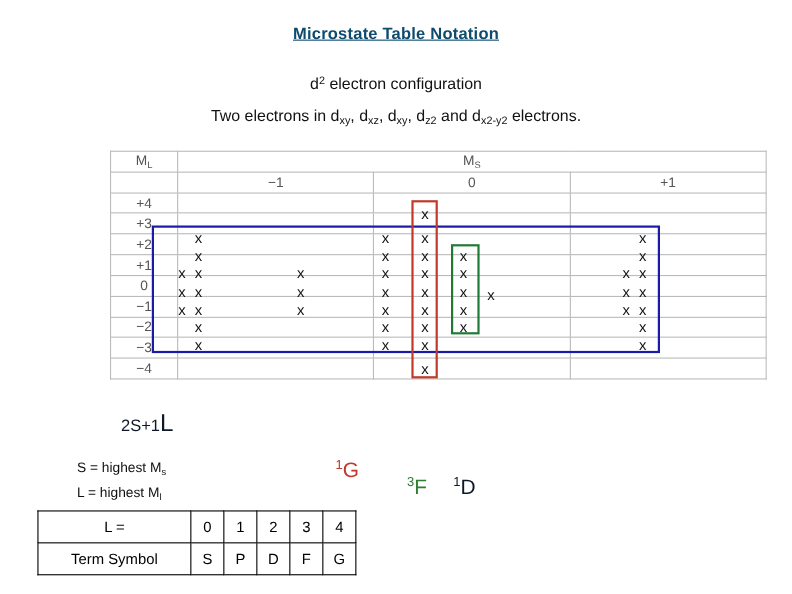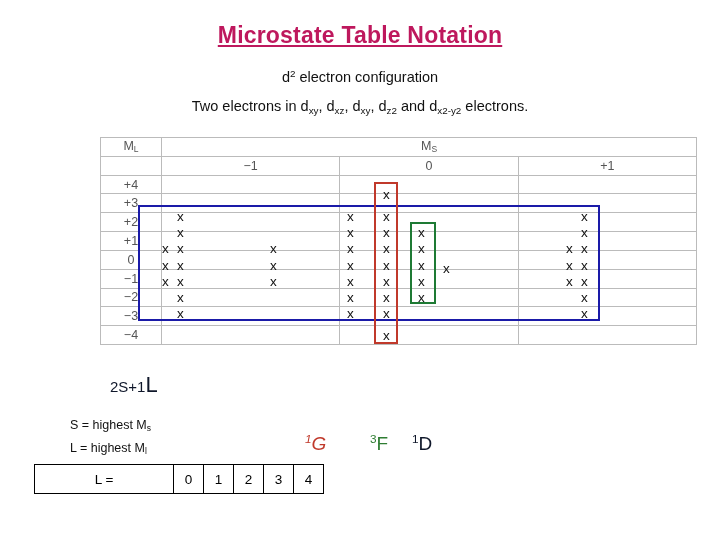--- a/index.html
+++ b/index.html
@@ -14,23 +14,23 @@
     color: #000000;
     position: relative;
     overflow: hidden;
   }
   .title {
     position: absolute;
     top: 22px;
     left: 0;
     width: 720px;
     text-align: center;
-    font-size: 23px;
+    font-size: 15px;
     font-weight: bold;
-    color: #be185d;
+    color: #0c4a6e;
     letter-spacing: 0.2px;
   }
   .title .u {
     text-decoration: underline;
   }
   .subtitle1 {
     position: absolute;
     top: 68px;
     left: 0;
     width: 720px;
@@ -153,21 +153,21 @@
     min-width: 122px;
   }
   #termtable td.val { min-width: 17px; }
 
   
   .term {
     position: absolute;
     font-size: 19px;
   }
   .term sup { font-size: 0.62em; vertical-align: 0.62em; }
-  .term-G { left: 305px; top: 432px; color: #c0392b; font-style: italic; }
+  .term-G { left: 305px; top: 416px; color: #c0392b; }
   .term-F { left: 370px; top: 432px; color: #2e7d32; }
   .term-D { left: 412px; top: 432px; color: #0f172a; }
 </style>
 </head>
 <body>
 
 <div class="title">
   <span class="u">Microstate Table Notation</span>
 </div>
 
@@ -318,20 +318,28 @@
 <table id="termtable">
   <tbody>
       <tr>
     <td class="rowhdr">L =</td>
     <td class="val">0</td>
     <td class="val">1</td>
     <td class="val">2</td>
     <td class="val">3</td>
     <td class="val">4</td>
   </tr>
+  <tr>
+    <td class="rowhdr">Term Symbol</td>
+    <td class="val">S</td>
+    <td class="val">P</td>
+    <td class="val">D</td>
+    <td class="val">F</td>
+    <td class="val">G</td>
+  </tr>
 </tbody>
   </table>
 
 <div class="term term-G">
   <sup>1</sup><span>G</span>
 </div>
 <div class="term term-F">
   <sup>3</sup><span>F</span>
 </div>
 <div class="term term-D">

